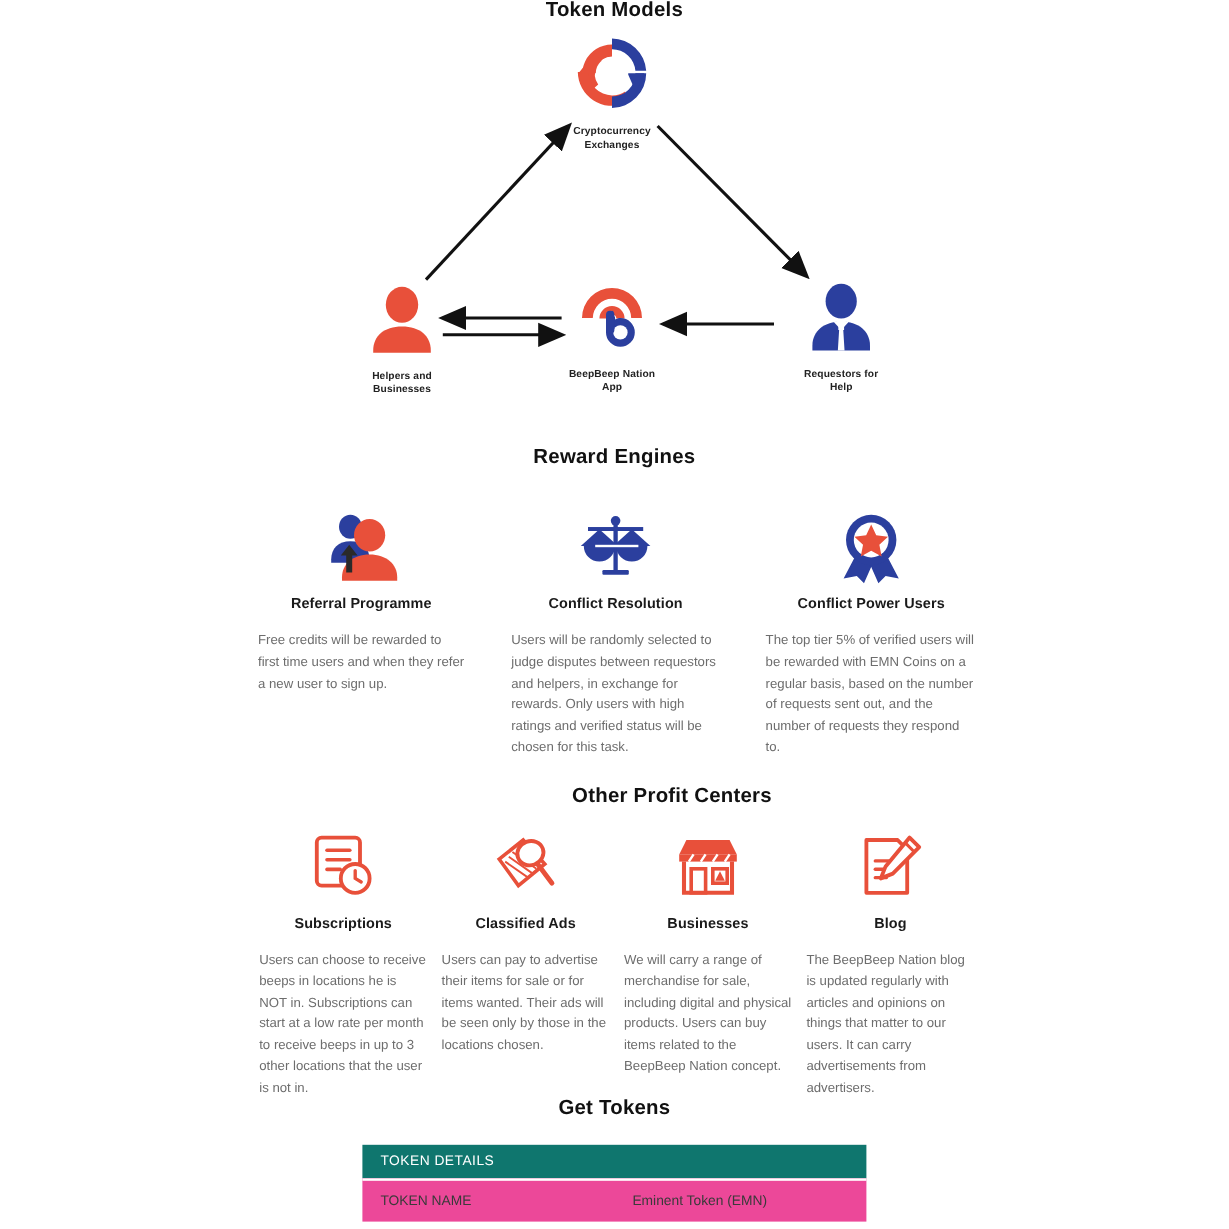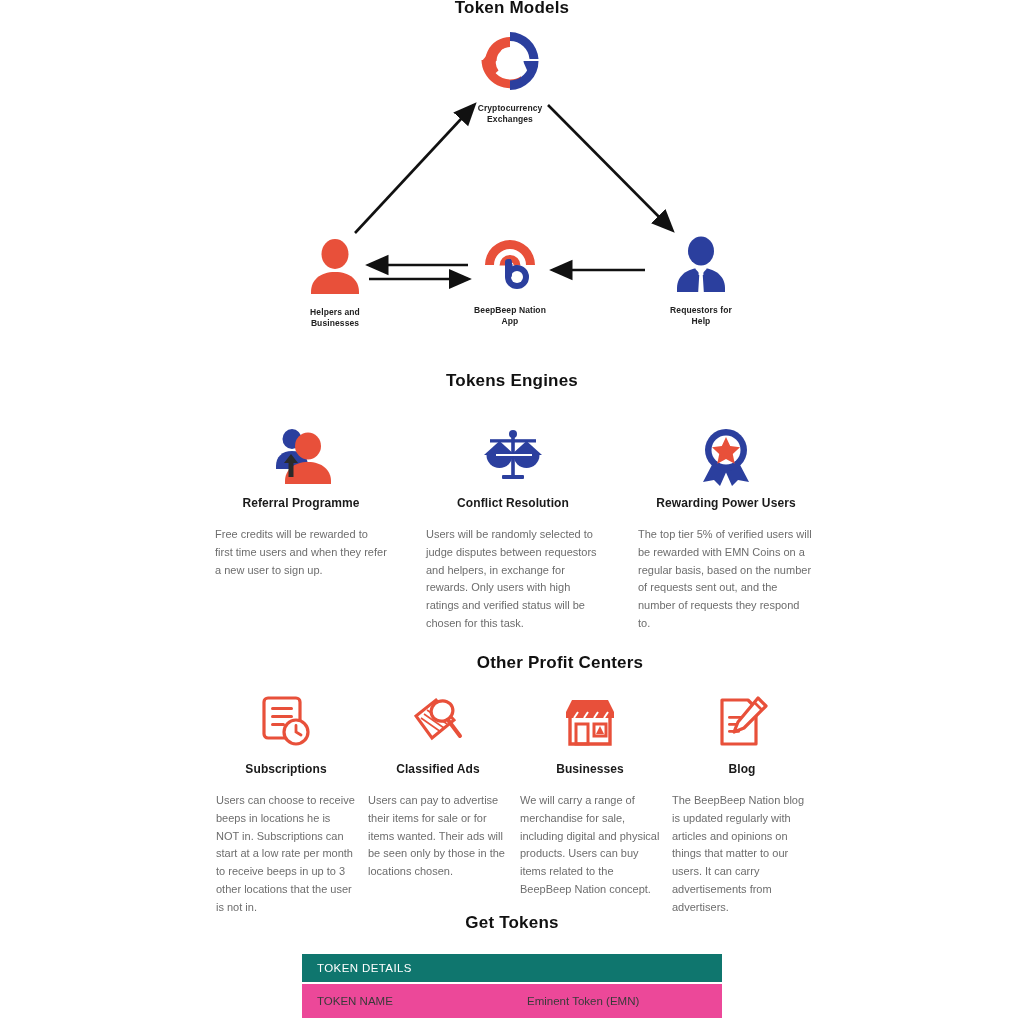--- a/index.html
+++ b/index.html
@@ -132,21 +132,21 @@
           <path d="M25 34.5 L31 41 L37 34.5 L31 32 Z" fill="#ffffff"></path>
           <path d="M29.3 40.5 L32.7 40.5 L33.8 58 L28.2 58 Z" fill="#ffffff"></path>
           <rect x="28.6" y="36.5" width="4.8" height="4.5" fill="#ffffff"></rect>
         </svg>
       </span>
       <span class="lbl">Requestors for
 Help</span>
     </div>
   </div>
 
-  <div class="sec-title" style="top:371px;">Tokens Engines</div>
+  <div class="sec-title" style="top:371px;">Reward Engines</div>
 
   <div class="cols" style="top:424px;height:210px;">
 
     <div class="col" style="left:215px;width:172px;">
       <div class="icon-wrap">
         <svg width="62" height="62" viewBox="0 0 62 62">
           <ellipse cx="22" cy="14" rx="9.5" ry="10" fill="#2B3F9E"></ellipse>
           <path d="M22 26 C12 26 6 32 6 41 L6 44 L38 44 L38 41 C38 32 32 26 22 26 Z" fill="#2B3F9E"></path>
           <ellipse cx="38" cy="21" rx="13" ry="13.5" fill="#E8503A"></ellipse>
           <path d="M38 37 C24 37 15 45 15 56 L15 59 L61 59 L61 56 C61 45 52 37 38 37 Z" fill="#E8503A"></path>
@@ -178,21 +178,21 @@
     <div class="col" style="left:638px;width:176px;">
       <div class="icon-wrap">
         <svg width="62" height="62" viewBox="0 0 62 62">
           <path d="M19 36 L8 57 L19 55 L25 61 L33 43 Z" fill="#2B3F9E"></path>
           <path d="M43 36 L54 57 L43 55 L37 61 L29 43 Z" fill="#2B3F9E"></path>
           <circle cx="31" cy="25" r="21" fill="#2B3F9E"></circle>
           <circle cx="31" cy="25" r="14.5" fill="#ffffff"></circle>
           <polygon points="31,12 35.2,21 45,22.2 37.8,29 39.7,38.8 31,34 22.3,38.8 24.2,29 17,22.2 26.8,21" fill="#E8503A"></polygon>
         </svg>
       </div>
-      <div class="col-title">Rewarding Power Users</div>
+      <div class="col-title">Conflict Power Users</div>
       <div class="col-body">The top tier 5% of verified users will be rewarded with EMN Coins on a regular basis, based on the number of requests sent out, and the number of requests they respond to.</div>
     </div>
   </div>
 
   <div class="sec-title" style="top:653px;padding-left:48px;">Other Profit Centers</div>
 
   <div class="cols" style="top:690px;height:200px;">
 
     <div class="col" style="left:216px;width:140px;">
       <div class="icon-wrap">

